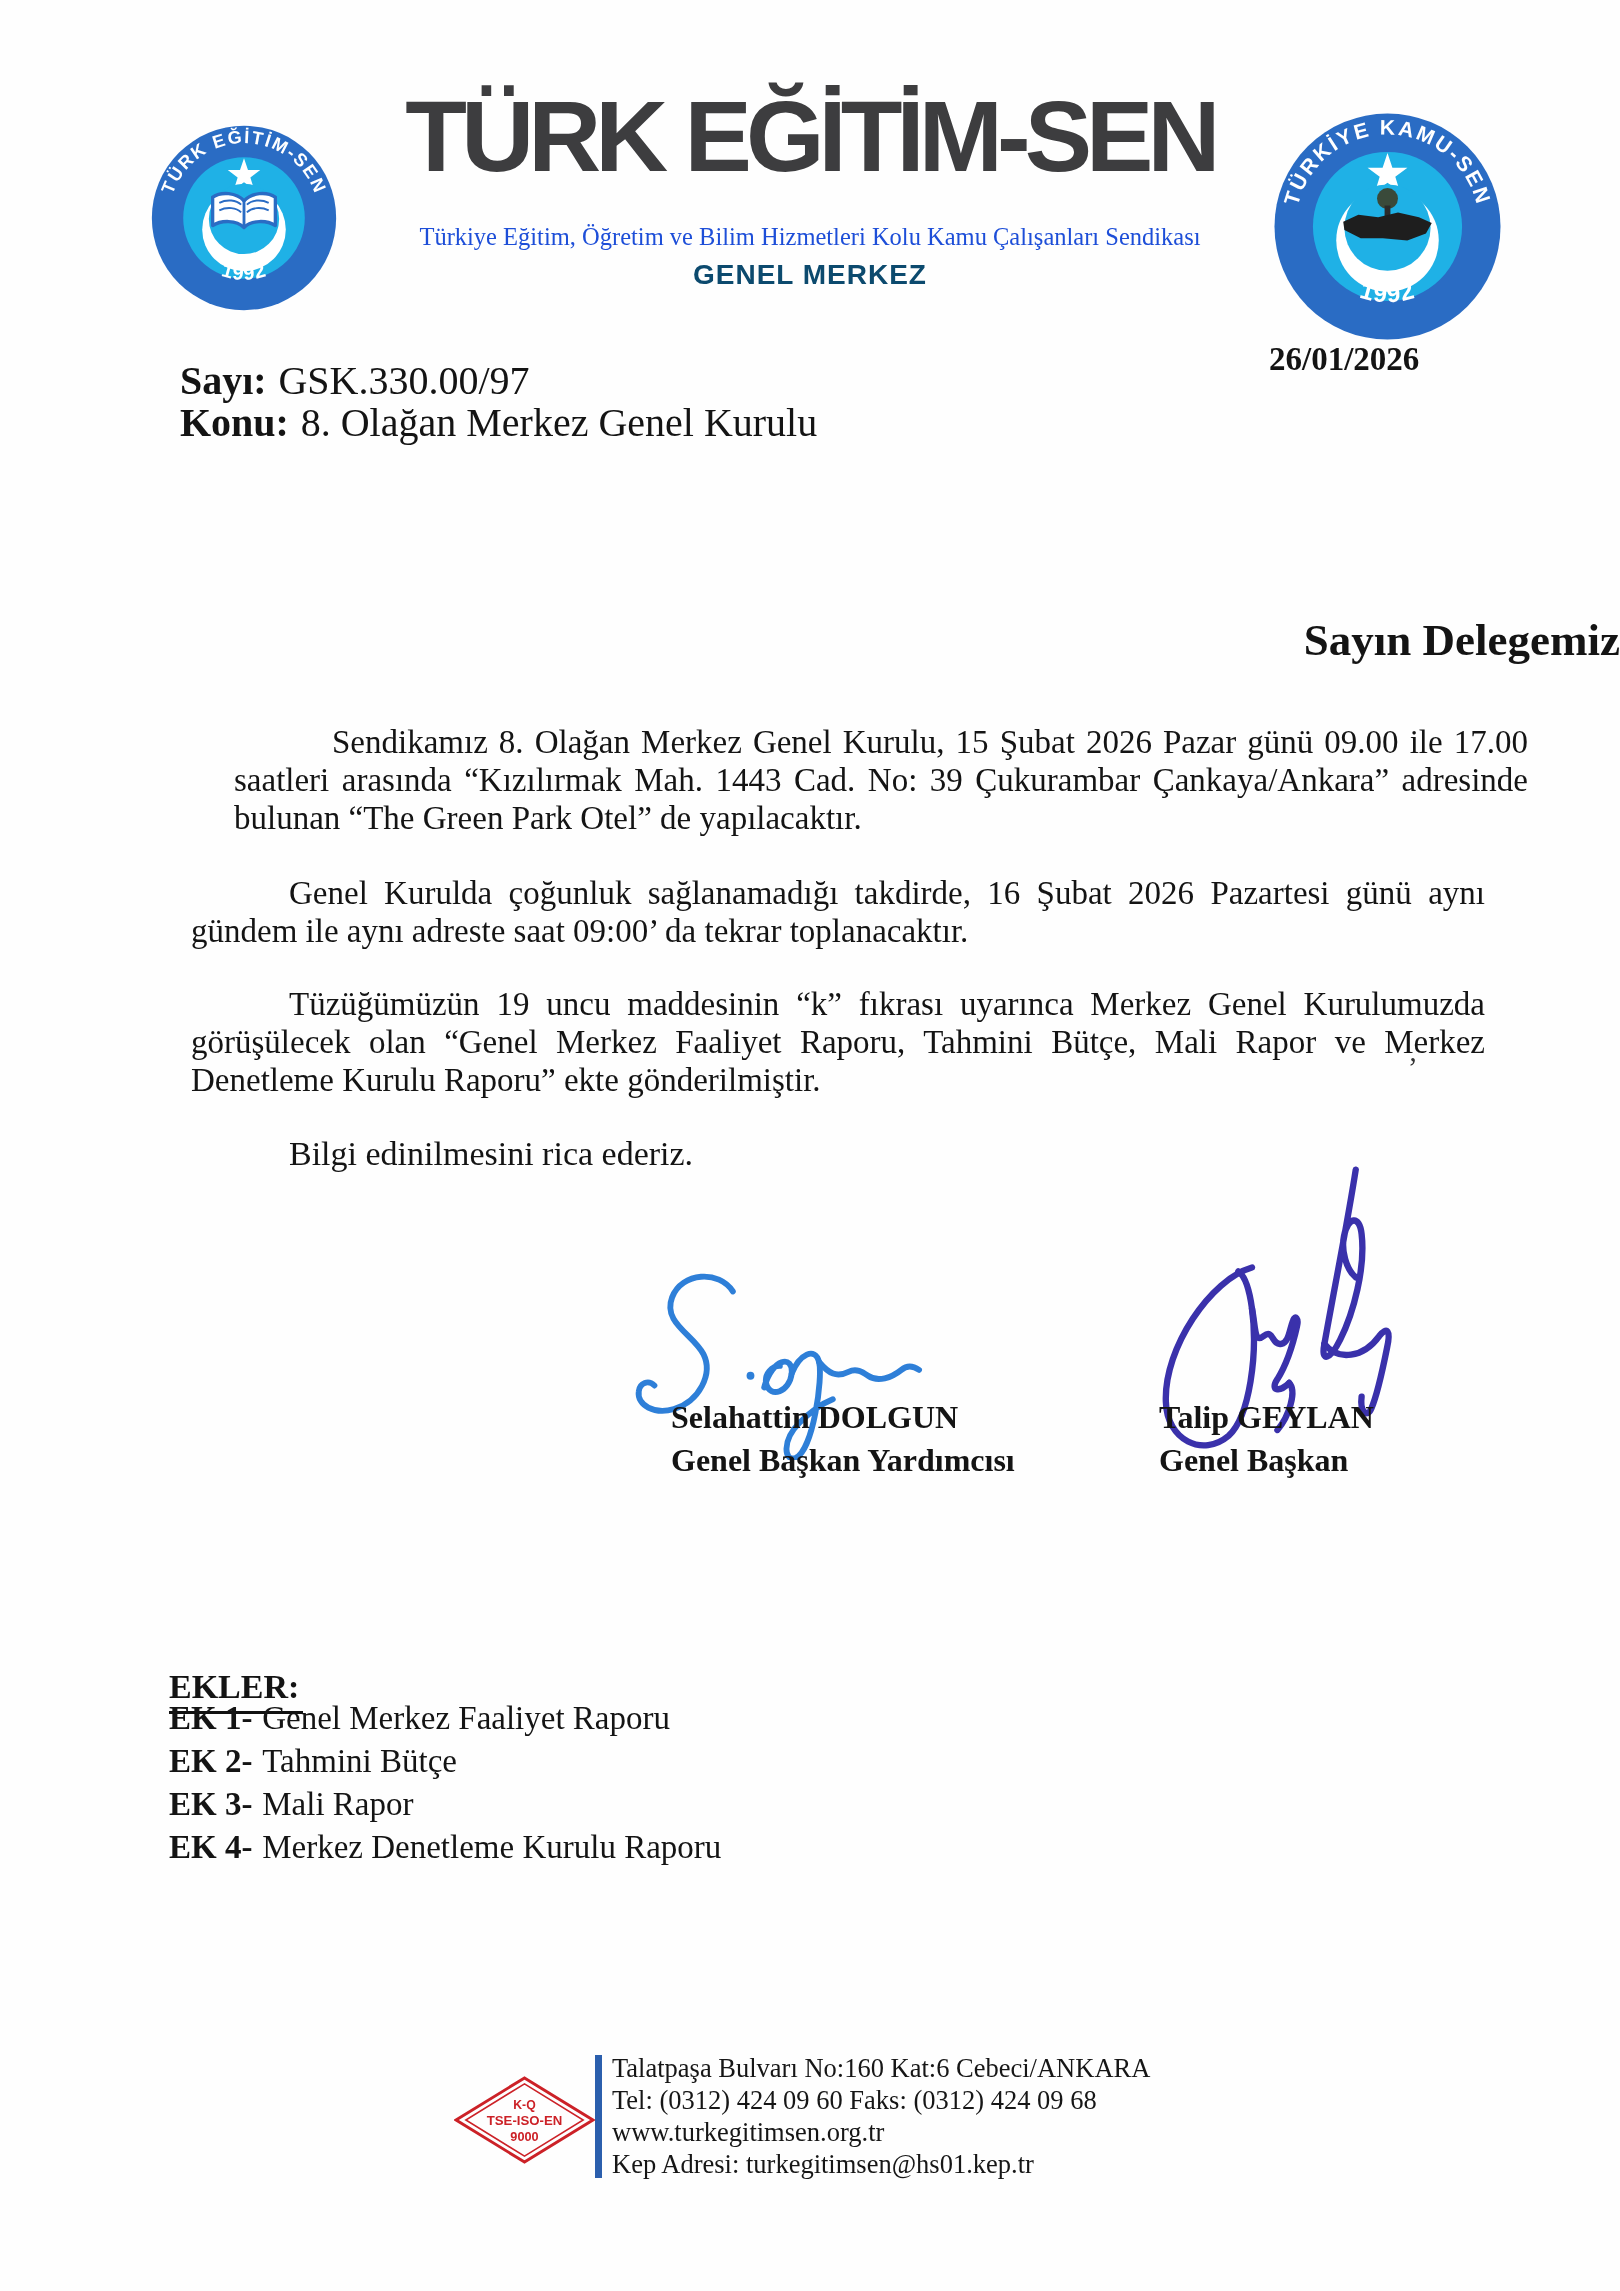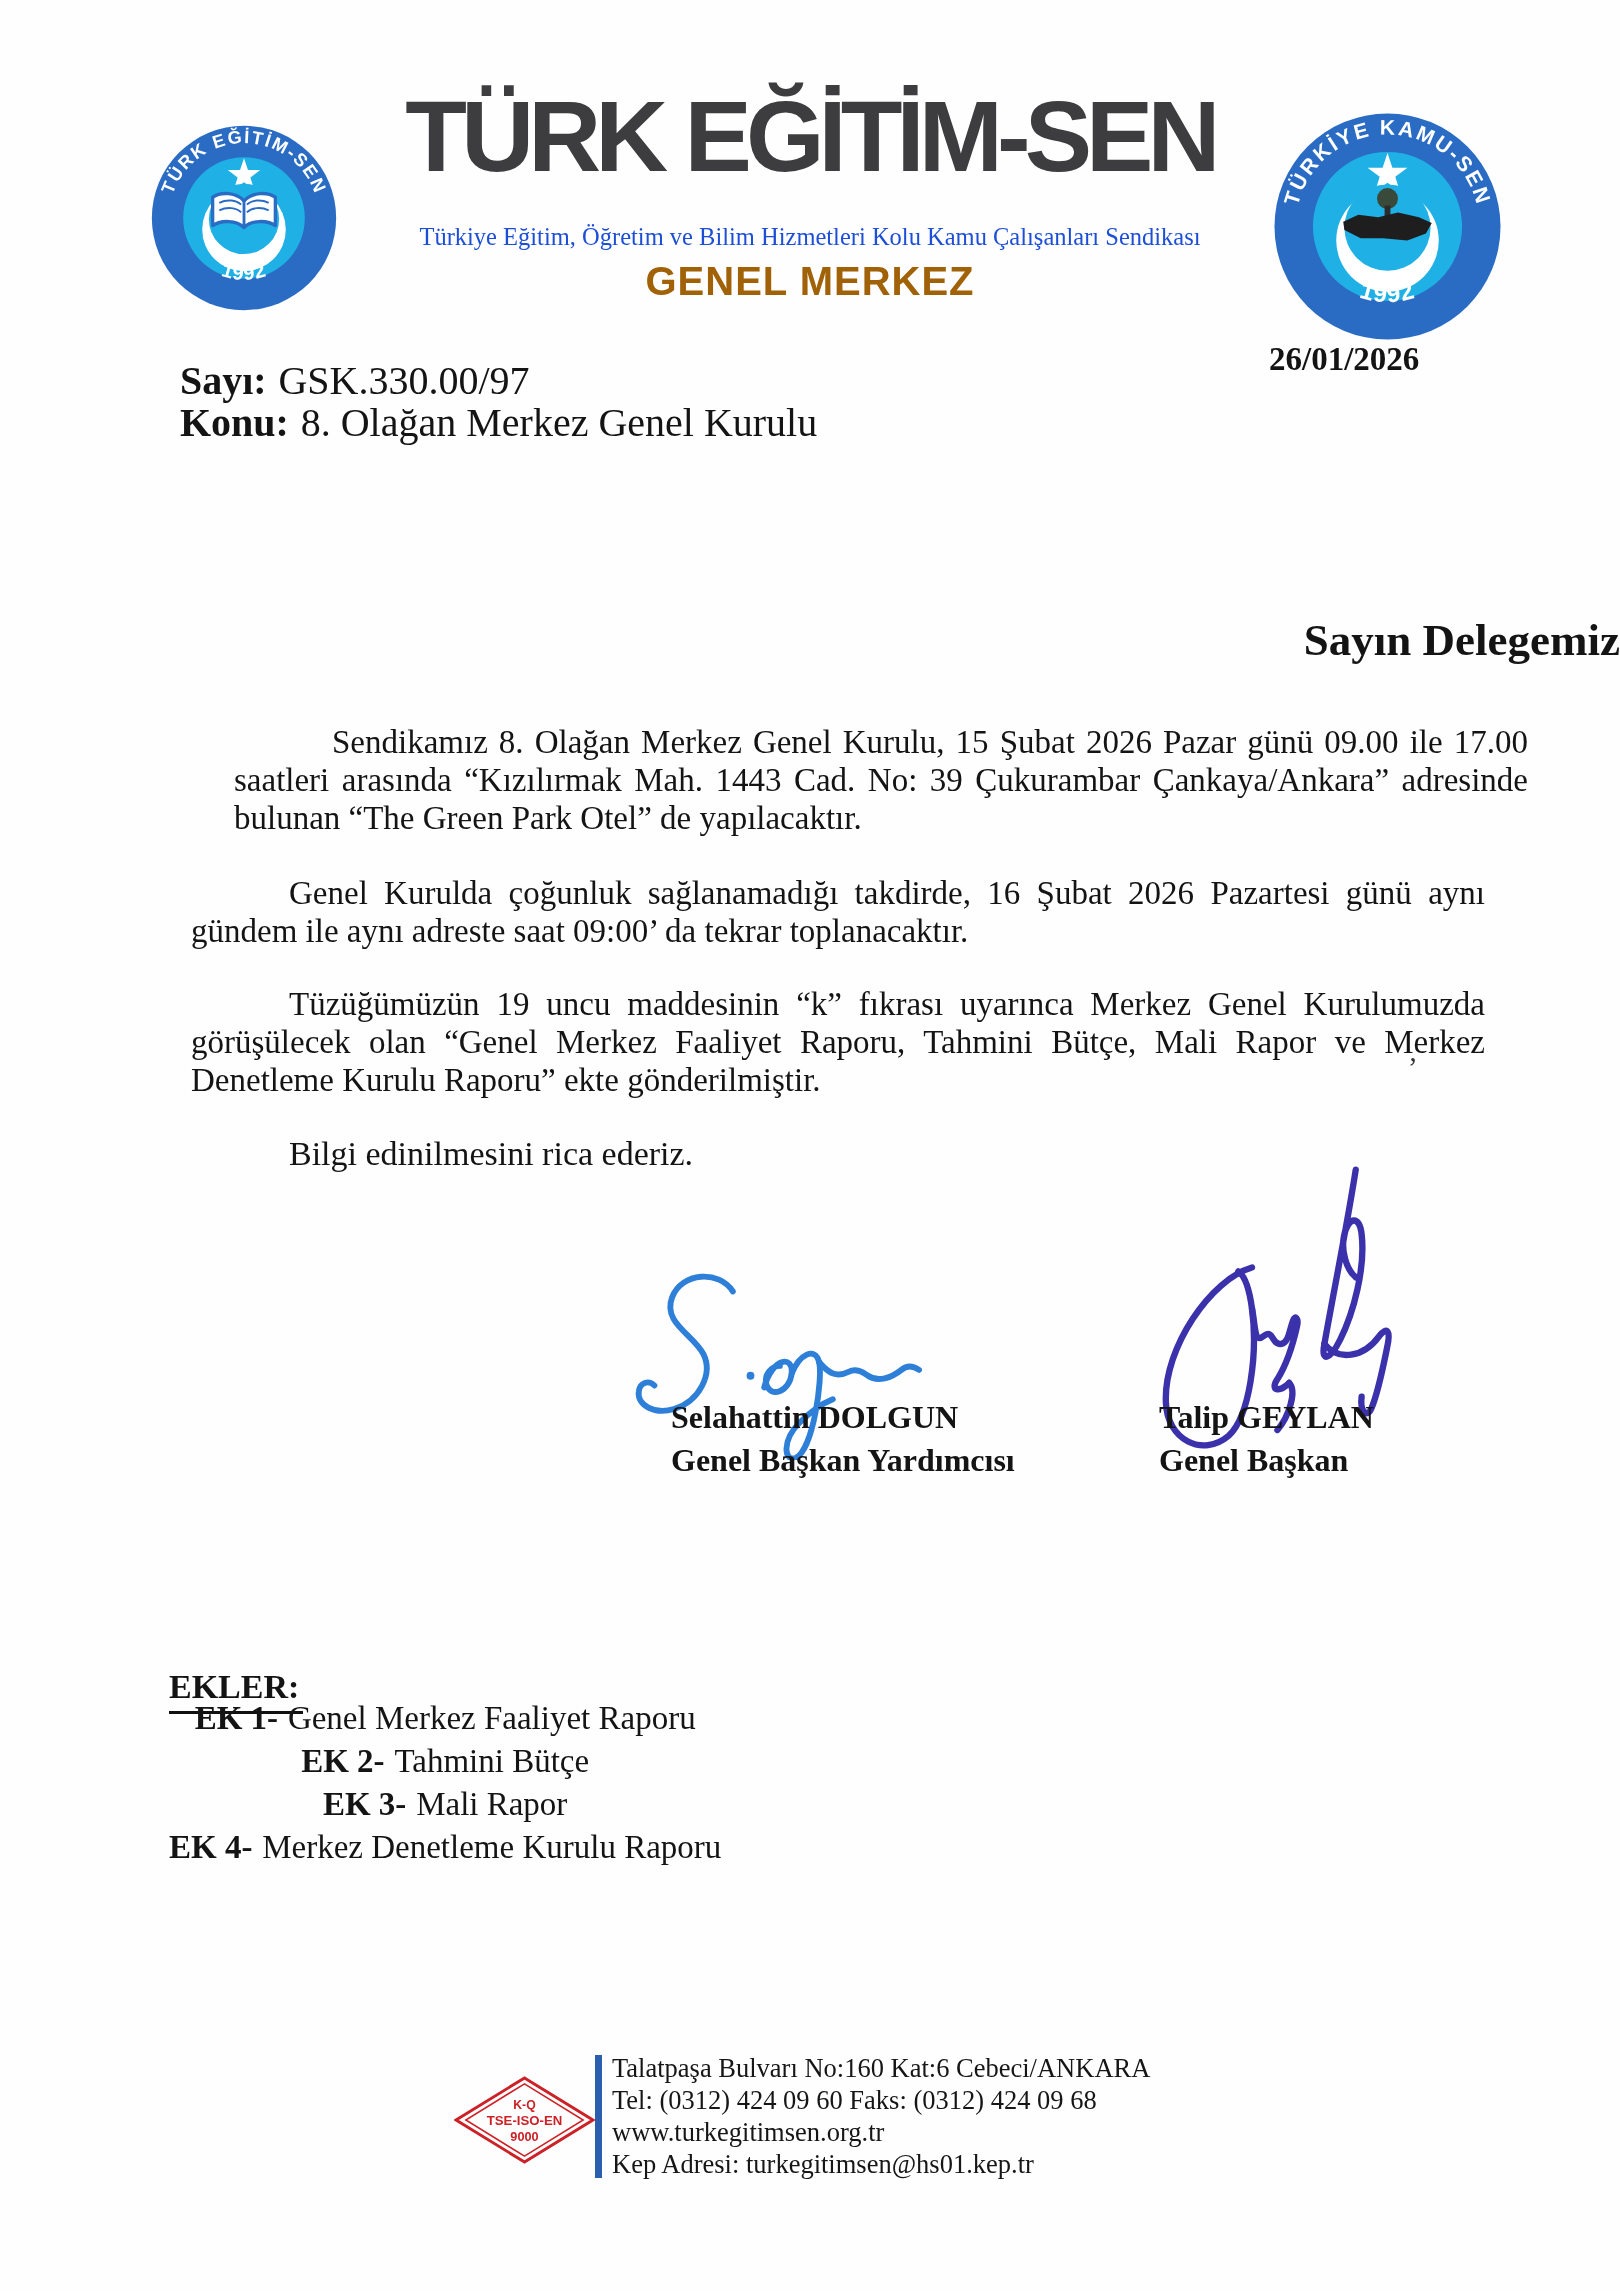--- a/index.html
+++ b/index.html
@@ -23,21 +23,21 @@
     letter-spacing:-5.9px;color:#3d3d3f;
   }
   .masthead-subtitle{
     position:absolute;left:0;right:0;top:223px;
     text-align:center;font-size:24.5px;color:#1d4ed8;
   }
   .masthead-division{
     position:absolute;left:0;right:0;top:259px;
     text-align:center;
     font-family:"Liberation Sans", sans-serif;
-    font-weight:700;font-size:40px;color:#a16207;letter-spacing:1px;
+    font-weight:700;font-size:28px;color:#0c4a6e;letter-spacing:1px;
   }
   
   .ref-block{position:absolute;left:180px;top:360px;font-size:40px;line-height:42px;}
   .ref-row .lbl{font-weight:700;}
   .ref-row .val{margin-left:11.8px;}
   .doc-date{position:absolute;left:1269px;top:341px;font-size:33px;font-weight:700;}
   
   .salutation{
     position:absolute;left:0;right:0;top:614px;
     text-align:right;font-weight:700;font-size:45px;
@@ -54,21 +54,21 @@
   .sig-script{position:absolute;}
   .sig-block{position:absolute;font-size:32px;font-weight:700;line-height:43px;white-space:nowrap;}
   .sig-left{left:671px;top:1396px;}
   .sig-right{left:1159px;top:1396px;}
   
   .ekler-heading{
     position:absolute;left:169px;top:1668px;
     font-size:34px;font-weight:700;
     border-bottom:3.9px solid #111;padding:0 3.9px 4.9px 0;
   }
-  .ek-list{position:absolute;left:169px;top:1697px;font-size:33px;line-height:43px;text-align:center;}
+  .ek-list{position:absolute;left:169px;top:1697px;font-size:33px;line-height:43px;}
   .ek-item .lbl{font-weight:700;}
   .ek-item .txt{margin-left:9.8px;}
   
   .badge{position:absolute;left:454px;top:2076px;}
   .footer-bar{position:absolute;left:595px;top:2055px;width:6.9px;height:123px;background:#2b5fad;}
   .footer-text{position:absolute;left:612px;top:2052px;font-size:26.5px;line-height:32px;color:#161616;white-space:nowrap;}
 </style>
 </head>
 <body>
 

